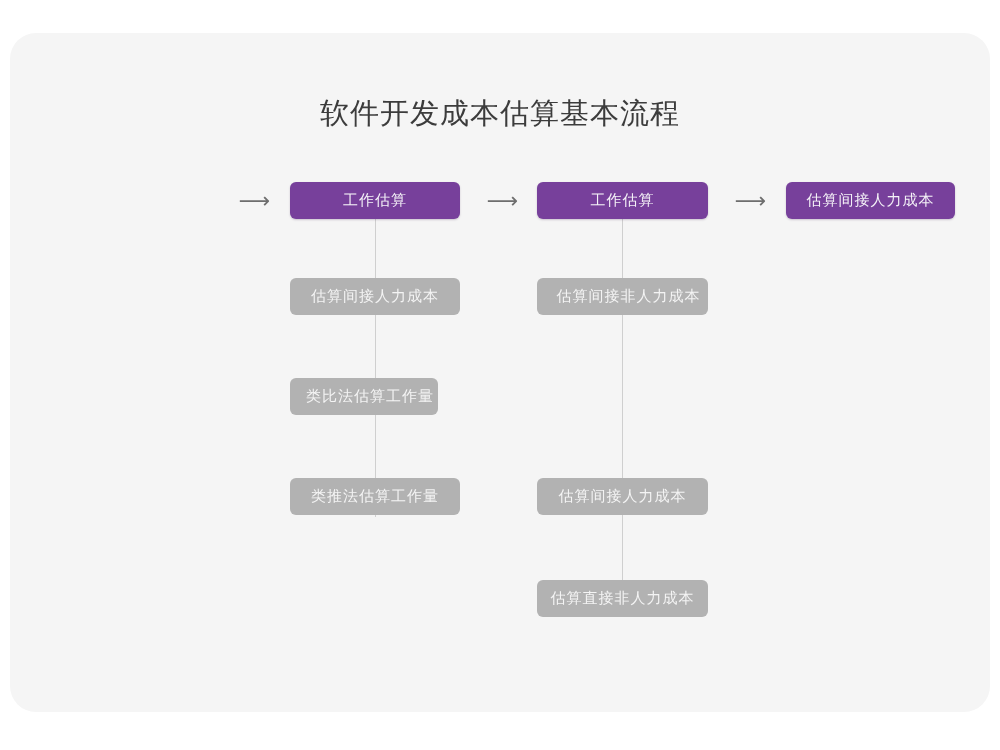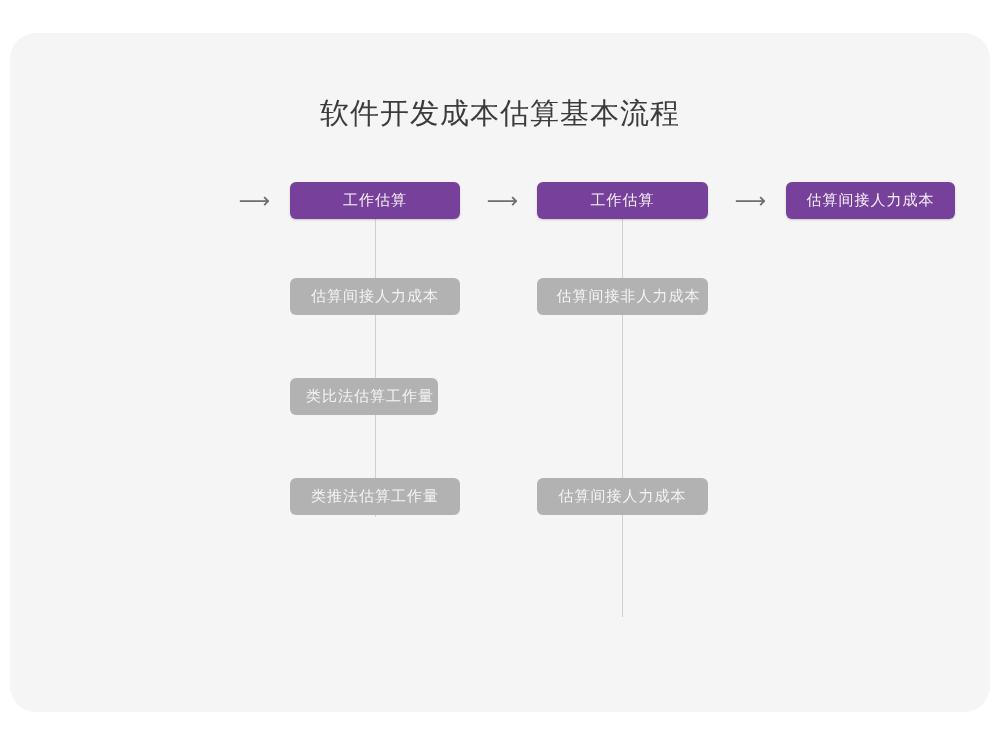--- a/index.html
+++ b/index.html
@@ -121,19 +121,20 @@
     <div class="node secondary" style="left:290px; top:278px; width:170px;">估算间接人力成本</div>
     <div class="node secondary" style="left:290px; top:378px; width:148px;padding-left:12px;">类比法估算工作量</div>
     <div class="node secondary" style="left:290px; top:478px; width:170px;">类推法估算工作量</div>
 
     <div class="arrow" style="left:470px; top:186px; width:65px;">⟶</div>
 
     <div class="node primary" style="left:537px; top:182px; width:171px;">工作估算</div>
 
     <div class="node secondary" style="left:537px; top:278px; width:171px;padding-left:12px;">估算间接非人力成本</div>
     <div class="node secondary" style="left:537px; top:478px; width:171px;">估算间接人力成本</div>
+    <div class="node secondary" style="left:537px; top:580px; width:171px;">估算直接非人力成本</div>
 
     <div class="arrow" style="left:718px; top:186px; width:65px;">⟶</div>
 
     <div class="node primary" style="left:786px; top:182px; width:169px;">估算间接人力成本</div>
 
   </div>
 </div>
 
 </body></html>

